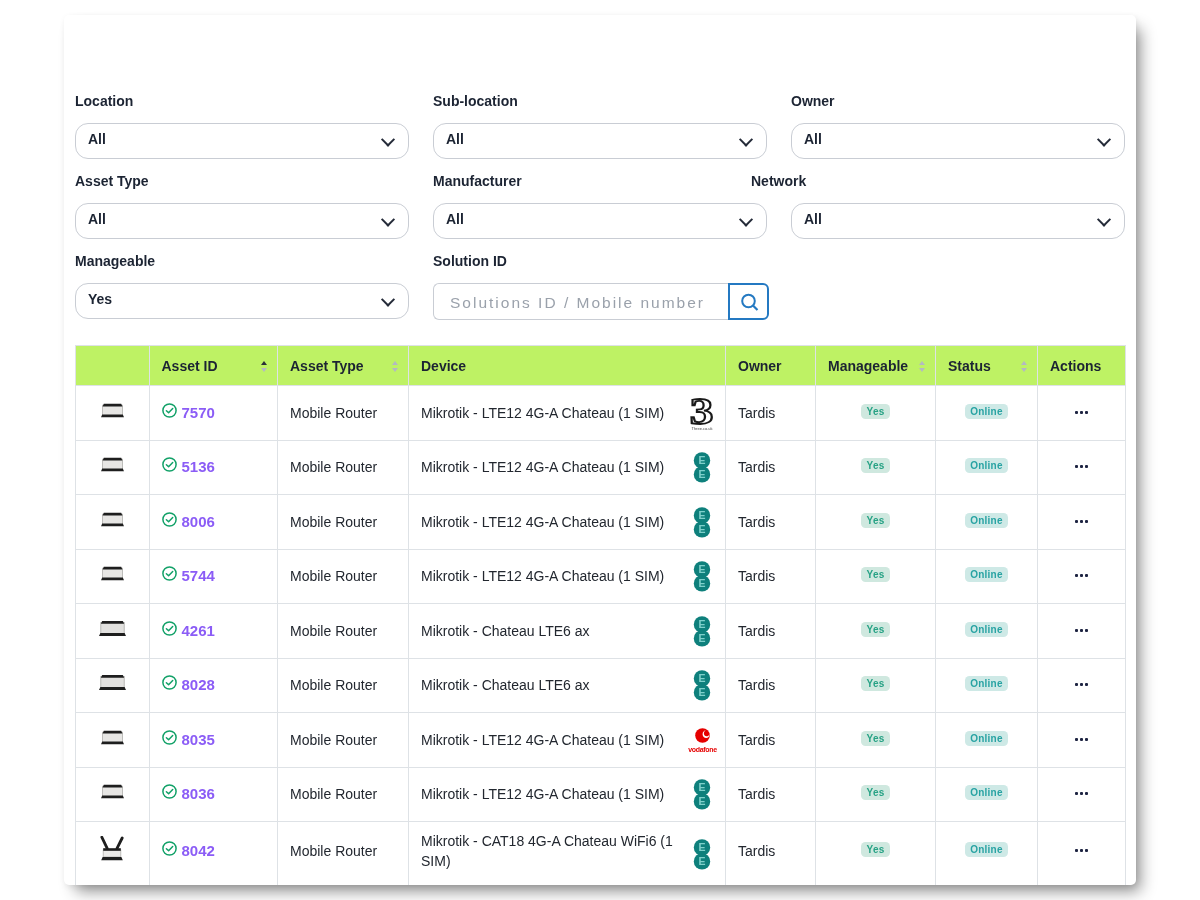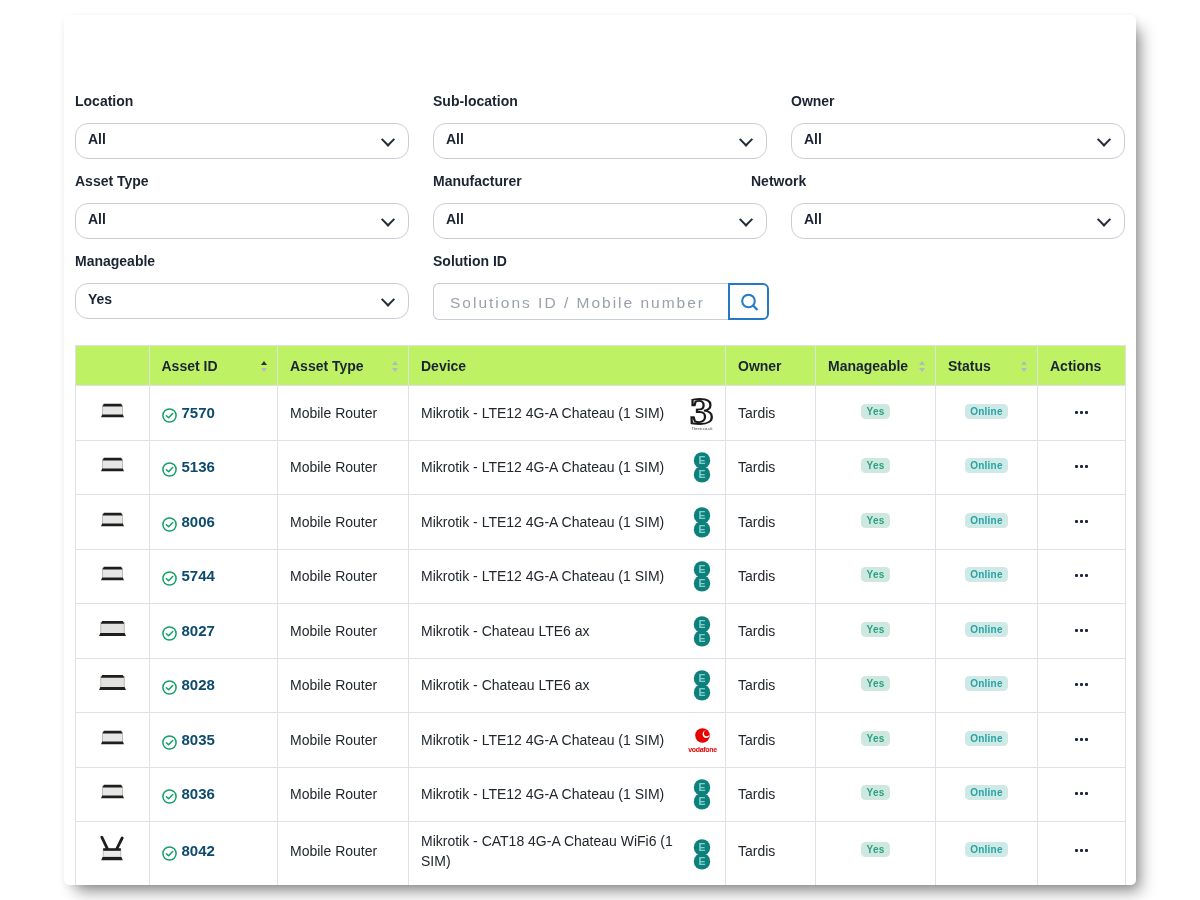--- a/index.html
+++ b/index.html
@@ -28,21 +28,21 @@
 
 table.grid { position:absolute; left:11px; top:330px; width:1050px; border-collapse:collapse; table-layout:fixed; }
 table.grid th, table.grid td { border:1px solid #dee2e6; overflow:hidden; }
 table.grid thead th { background:#bef264; height:40px; font-size:14px; font-weight:bold; color:#1c2433; text-align:left; padding:0 0 0 12px; position:relative; }
 table.grid td { height:54.5px; background:#fff; font-size:14px; color:#22272f; padding:0 0 0 12px; vertical-align:middle; line-height:20px; }
 table.grid td.c-icon { text-align:center; padding:0; }
 .sortico { position:absolute; right:9px; top:15px; width:7px; height:11px; }
 .sortico .up { position:absolute; top:0; left:0; width:0; height:0; border-left:3.5px solid transparent; border-right:3.5px solid transparent; border-bottom:4.5px solid #b3b9c2; }
 .sortico .dn { position:absolute; bottom:0; left:0; width:0; height:0; border-left:3.5px solid transparent; border-right:3.5px solid transparent; border-top:4.5px solid #b3b9c2; }
 .sortico.active .up { border-bottom-color:#2a2f38; }
-.assetid { display:flex; align-items:flex-end; font-size:15px; font-weight:bold; color:#0c4a6e; }
+.assetid { display:flex; align-items:flex-start; font-size:15px; font-weight:bold; color:#8b5cf6; }
 .assetid svg { margin-right:7px; }
 .pillcell { text-align:center; padding:0 !important; }
 .pill { display:inline-block; border-radius:4.5px; font-size:10px; line-height:11px; font-weight:bold; padding:2px 5.5px; letter-spacing:0.2px; position:relative; top:-3px; }
 .pill.yes { background:#cfe8df; color:#27a285; }
 .pill.online { background:#cee9e6; color:#28a3a3; }
 .dots { text-align:center; padding:0 !important; }
 .dots i { display:inline-block; width:3px; height:3px; border-radius:1px; background:#1e2442; margin:0 1.2px; position:relative; top:-4px; }
 tr.lastrow td { height:65px; padding-bottom:6px !important; }
 .devcell { position:relative; padding-right:40px !important; }
 .devlogo { position:absolute; right:6px; top:calc(50% + 3px); transform:translateY(-50%); width:34px; text-align:center; }
@@ -247,21 +247,21 @@
               <rect x="1.8" y="2.4" width="23.4" height="12.2" fill="#e2e1df" stroke="#aaa9a6" stroke-width="0.8"></rect>
               <path d="M3.2 0.9 L23.8 0.9 L25.2 3.8 L1.8 3.8 Z" fill="#1e1e1e"></path>
               <path d="M1.4 13 L25.6 13 L27 16.1 L0 16.1 Z" fill="#1e1e1e"></path>
             </svg></td>
         <td>
             <div class="assetid">
               <svg width="15" height="15" viewBox="0 0 15 15" style="flex:none;margin-right:5px;">
                 <circle cx="7.5" cy="7.5" r="6.6" fill="none" stroke="#12a168" stroke-width="1.5"></circle>
                 <path d="M4.4 7.7 L6.6 9.8 L10.7 5.5" fill="none" stroke="#12a168" stroke-width="1.5" stroke-linecap="round" stroke-linejoin="round"></path>
               </svg>
-              <span>8027</span>
+              <span>4261</span>
             </div>
           </td>
         <td>Mobile Router</td>
         <td class="devcell">Mikrotik - Chateau LTE6 ax<div class="devlogo"><svg width="18" height="31" viewBox="0 0 18 31">
                 <circle cx="9" cy="8.4" r="8.2" fill="#0e807c"></circle>
                 <circle cx="9" cy="22.4" r="8.2" fill="#0e807c"></circle>
                 <text x="9" y="11.9" font-family="Liberation Sans" font-size="10.5" font-weight="bold" fill="#7fd0cb" text-anchor="middle">E</text>
                 <text x="9" y="25.9" font-family="Liberation Sans" font-size="10.5" font-weight="bold" fill="#7fd0cb" text-anchor="middle">E</text>
               </svg></div></td>
         <td>Tardis</td>

